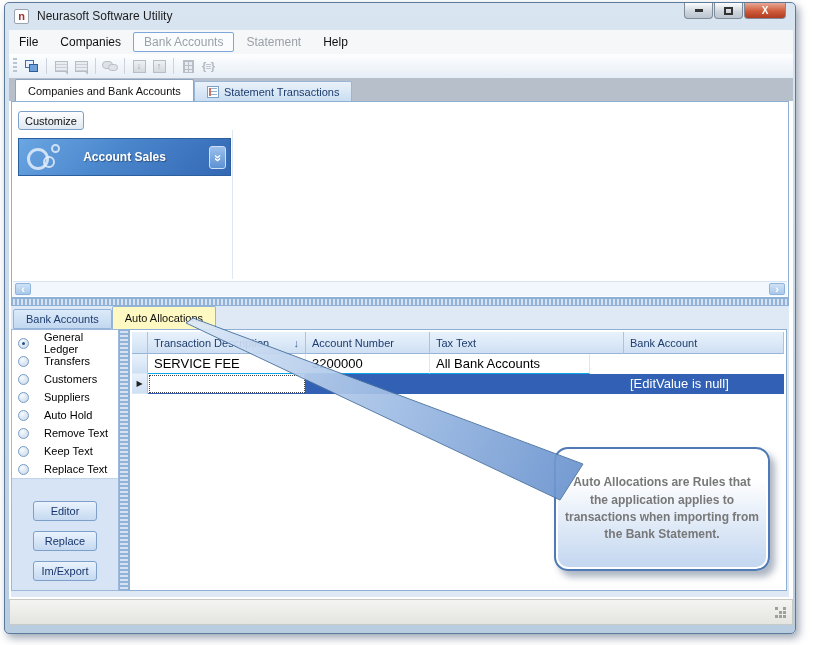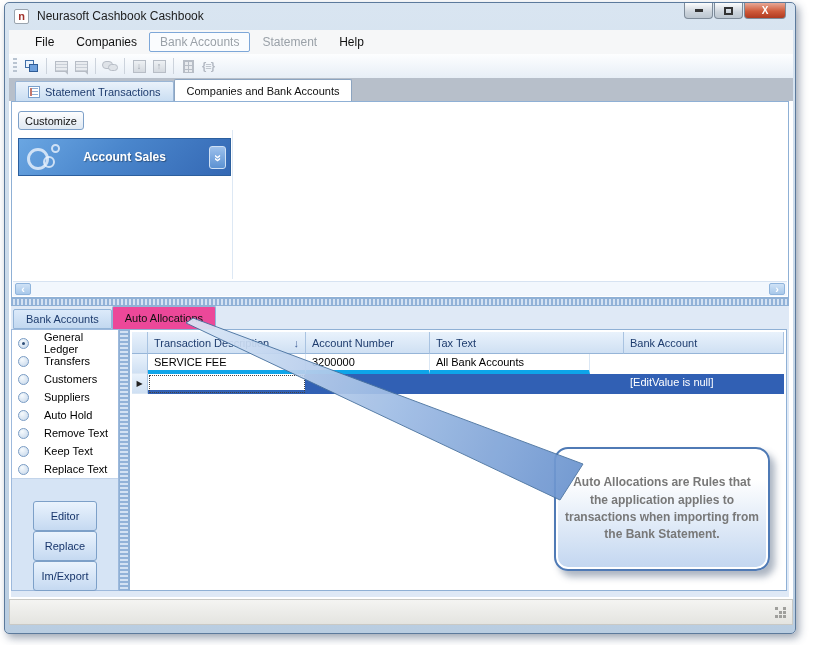--- a/index.html
+++ b/index.html
@@ -22,21 +22,21 @@
   .win-btn.min, .win-btn.max { width:29px; background:linear-gradient(#fdfdfd,#ccd4dc 60%,#bcc6d0); }
   .win-btn.close { width:42px; background:linear-gradient(#e8a896,#cf5a3a 55%,#b03a20); }
   .glyph-min { width:8px; height:3px; background:#333; }
   .glyph-max { width:9px; height:8px; border:2px solid #333; background:transparent; }
   .glyph-close { color:#fff; font-size:10px; font-weight:bold; }
 
   
   .client { position:absolute; left:4px; top:27px; width:784px; height:569px; background:#ffffff; }
 
   .menubar { position:absolute; left:0; top:0; width:784px; height:24px; background:#f6f7f8;
-    display:flex; align-items:center; padding-left:16px; gap:2px; }
+    display:flex; align-items:center; padding-left:0; gap:2px; }
   .menu-item { font-size:12px; color:#111; padding:2px 10px; }
   .menu-item.disabled { color:#9aa1a8; }
   .menu-item.boxed { border:1px solid #7da7d8; border-radius:2px; background:#fafcfe; }
 
   .toolbar { position:absolute; left:0; top:24px; width:784px; height:24px;
     background:linear-gradient(#fdfeff,#e7eef6); display:flex; align-items:center; padding-left:4px; }
   .tb-grip { width:4px; height:16px; margin-right:5px;
     background:repeating-linear-gradient(180deg,#b9c4d1 0 2px,transparent 2px 4px); }
   .tb-sep { width:1px; height:16px; background:#ccd3dc; margin:0 4px; }
   .tb-ic { width:20px; height:18px; position:relative; display:flex; align-items:center; justify-content:center; }
@@ -99,53 +99,53 @@
   .hsplitter { position:absolute; left:2px; top:268px; width:778px; height:8px;
     background:repeating-linear-gradient(90deg,#92b2d8 0 2px,#d4e2f3 2px 4px);
     border-top:1px solid #8fb0d5; border-bottom:1px solid #8fb0d5; }
 
   
   .lower { position:absolute; left:2px; top:276px; width:778px; height:291px; background:#dfe9f6; }
   .ltabs { position:absolute; left:2px; top:0; height:23px; display:flex; align-items:flex-end; }
   .ltab { padding:0 12px; font-size:11px; display:flex; align-items:center; white-space:nowrap; }
   .ltab.inactive { height:20px; background:linear-gradient(#dceafa,#c2d8f0); border:1px solid #93b4d8;
     border-radius:2px 2px 0 0; color:#1e3c6e; }
-  .ltab.active { height:23px; background:#ec4899; border:1px solid #93b4d8; border-bottom:none;
+  .ltab.active { height:23px; background:#fef9c3; border:1px solid #93b4d8; border-bottom:none;
     border-radius:2px 2px 0 0; color:#111; z-index:2; }
 
   .cat-box { position:absolute; left:0; top:23px; width:108px; height:262px; background:#fff;
     border:1px solid #9db9dc; }
   .cat-list { position:absolute; left:0; top:4px; width:100%; }
   .radio-item { display:flex; align-items:center; gap:15px; height:18px; padding-left:6px; font-size:11px; color:#000; }
   .radio { width:11px; height:11px; border-radius:50%; border:1px solid #7a9cc4;
     background:radial-gradient(circle at 35% 30%,#f6fafd,#c4d6ea); position:relative; flex:none; }
   .radio.on::after { content:""; position:absolute; left:3px; top:3px; width:3px; height:3px;
     border-radius:50%; background:#2c4e78; }
   .btn-area { position:absolute; left:0; bottom:0; width:100%; height:112px; background:#d6e4f5;
     border-top:1px solid #c2d4ea; }
-  .side-btn { position:absolute; left:21px; width:64px; height:30px;
+  .side-btn { position:absolute; left:21px; width:64px; height:20px;
     background:linear-gradient(#eaf3fd,#c5d9f1); border:1px solid #7da0c8; border-radius:3px;
     font-size:11px; color:#17356b; display:flex; align-items:center; justify-content:center; }
 
   .vsplitter { position:absolute; left:108px; top:23px; width:10px; height:262px;
     background:repeating-linear-gradient(180deg,#92b2d8 0 2px,#d4e2f3 2px 4px);
     border-left:1px solid #8fb0d5; border-right:1px solid #8fb0d5; }
 
   .grid-panel { position:absolute; left:118px; top:23px; width:658px; height:262px; background:#fff;
     border:1px solid #8fb0d5; }
   .grid { position:absolute; left:2px; top:2px; width:652px; }
   .g-row { display:flex; height:20px; }
   .g-row.header { height:22px; }
   .hcell { background:linear-gradient(#e9f2fc,#cfe0f3); border-right:1px solid #a9c3e1;
     border-bottom:1px solid #96b5d8; font-size:11px; color:#1e3c6e; display:flex; align-items:center;
     padding:0 6px; white-space:nowrap; overflow:hidden; }
   .hcell.ind { justify-content:center; padding:0; }
   .sort-arrow { margin-left:auto; color:#44639a; font-size:11px; }
-  .cell { font-size:11px; color:#000; display:flex; align-items:center; padding:0 6px;
-    border-right:1px solid #dbe7f4; border-bottom:4px solid #0ea5e9; white-space:nowrap; overflow:hidden; }
+  .cell { font-size:13px; color:#000; display:flex; align-items:center; padding:0 6px;
+    border-right:1px solid #dbe7f4; border-bottom:1px solid #0ea5e9; white-space:nowrap; overflow:hidden; }
   .indcell { background:linear-gradient(#e9f2fc,#cfe0f3); border-right:1px solid #a9c3e1;
     border-bottom:1px solid #dbe7f4; display:flex; align-items:center; justify-content:center;
     font-size:8px; color:#222; }
   .g-row.sel .cell { background:#3160b4; color:#fff; border-right-color:#3160b4; border-bottom-color:#3160b4; }
   .g-row.sel .cell.editor { background:#fff; color:#000; outline:1px dotted #444; outline-offset:-2px; }
   .c-ind { width:16px; flex:none; } .c0 { width:158px; flex:none; } .c1 { width:124px; flex:none; }
   .c2 { width:194px; flex:none; } .c3 { width:160px; flex:none; }
 
   
   .callout { position:absolute; left:543px; top:141px; width:216px; height:124px;
@@ -164,21 +164,21 @@
     transform:translate(0,0); }
   .grip::after { content:""; position:absolute; left:0; top:0; width:3px; height:3px; background:transparent; }
 </style>
 </head>
 <body>
 
 <div class="window">
 
   <div class="titlebar">
     <div class="app-icon">n</div>
-    <div class="title-text">Neurasoft Cashbook Cashbook</div>
+    <div class="title-text">Neurasoft Software Utility</div>
     <div class="win-controls">
       <div class="win-btn min">
           <span class="glyph-min"></span>
         </div>
       <div class="win-btn max">
           <span class="glyph-max"></span>
         </div>
       <div class="win-btn close">
           <span class="glyph-close">X</span>
         </div>
@@ -225,26 +225,26 @@
       <div class="tb-sep"></div>
       <div class="tb-ic">
           <span class="calc"></span>
         </div>
       <div class="tb-ic">
           <span class="braces">{≡}</span>
         </div>
     </div>
 
     <div class="tabstrip">
+      <div class="mtab active">
+        <span>Companies and Bank Accounts</span>
+      </div>
       <div class="mtab inactive">
         <span class="stmt-icon"></span>
         <span>Statement Transactions</span>
-      </div>
-      <div class="mtab active">
-        <span>Companies and Bank Accounts</span>
       </div>
     </div>
 
     <div class="top-panel">
       <div class="customize-btn">Customize</div>
       <div class="company-bar">
         <span class="rings">
             <i></i>
             <i></i>
             <i></i>

